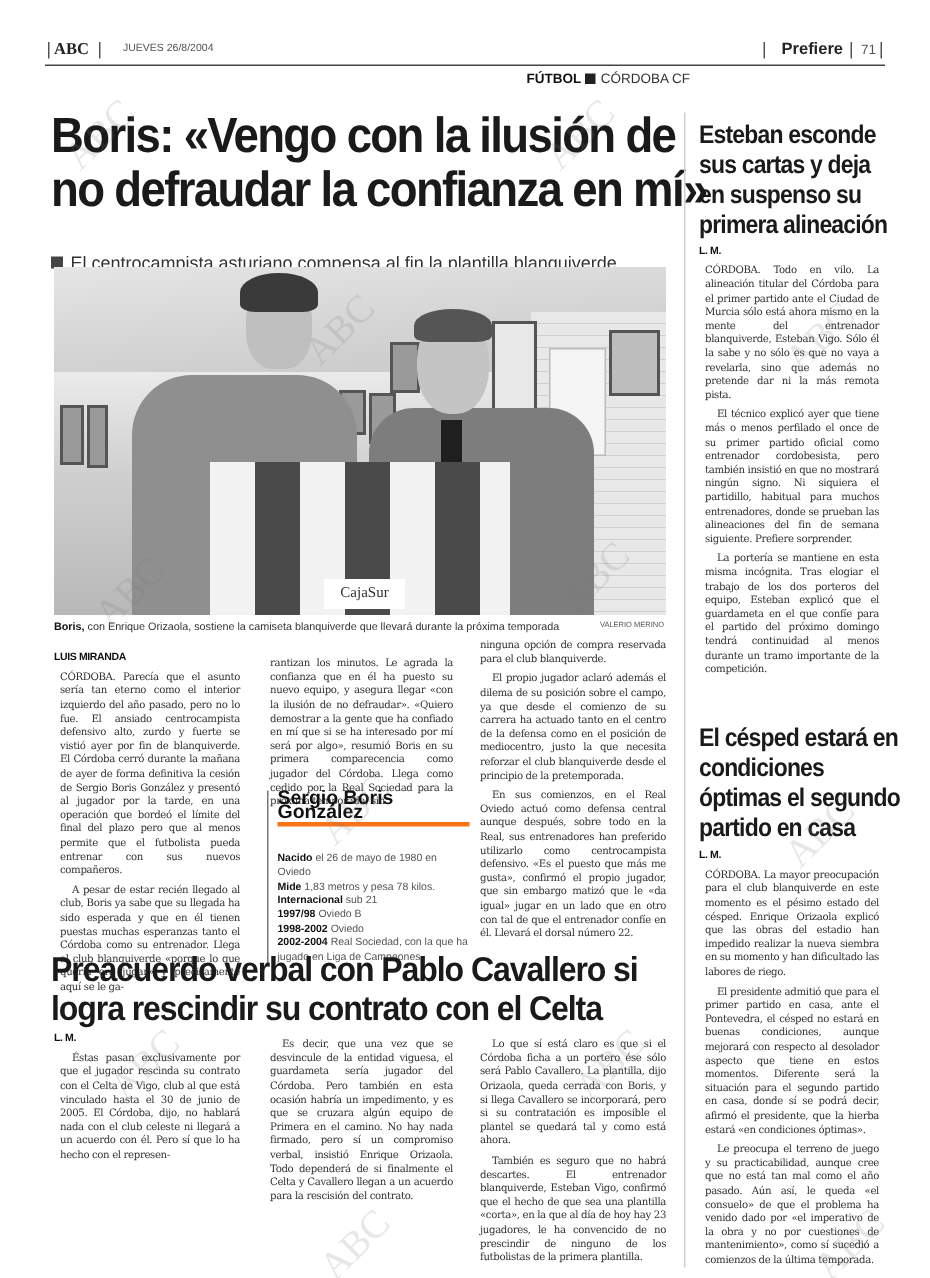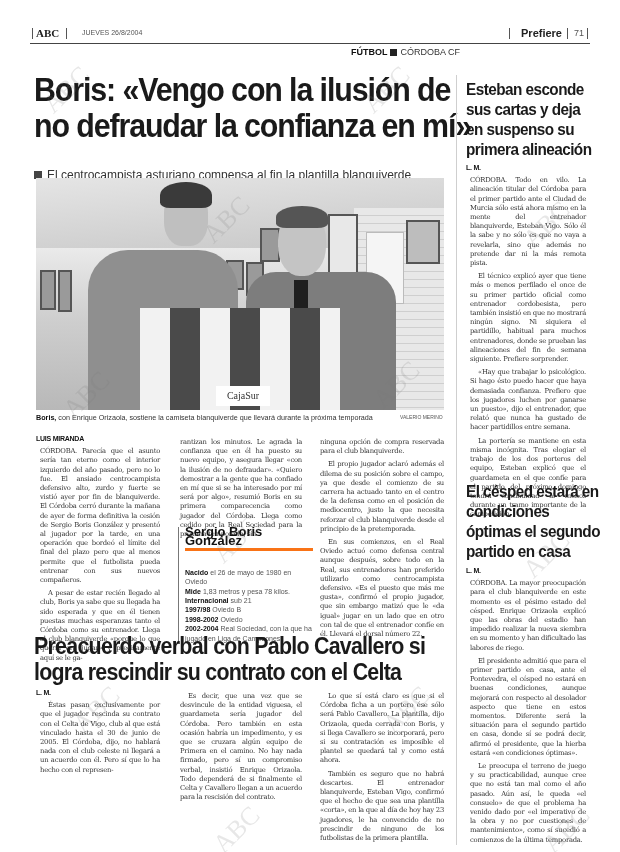--- a/index.html
+++ b/index.html
@@ -110,21 +110,21 @@
 </div>
 <div class="abs factbox">
   <div class="ft">Sergio Boris González</div>
   <div class="row"><b>Nacido</b><span> el 26 de mayo de 1980 en Oviedo</span></div>
   <div class="row"><b>Mide</b><span> 1,83 metros y pesa 78 kilos.</span></div>
   <div class="row"><b>Internacional</b><span> sub 21</span></div>
   <div class="row"><b>1997/98</b><span> Oviedo B</span></div>
   <div class="row"><b>1998-2002</b><span> Oviedo</span></div>
   <div class="row"><b>2002-2004</b><span> Real Sociedad, con la que ha jugado en Liga de Campeones</span></div>
 </div>
-<div class="abs col" style="left:316px;top:434px;width:132px;">
+<div class="abs col" style="left:316px;top:422px;width:132px;">
   <p class="first">ninguna opción de compra reservada para el club blanquiverde.</p>
   <p>El propio jugador aclaró además el dilema de su posición sobre el campo, ya que desde el comienzo de su carrera ha actuado tanto en el centro de la defensa como en el posición de mediocentro, justo la que necesita reforzar el club blanquiverde desde el principio de la pretemporada.</p>
   <p>En sus comienzos, en el Real Oviedo actuó como defensa central aunque después, sobre todo en la Real, sus entrenadores han preferido utilizarlo como centrocampista defensivo. «Es el puesto que más me gusta», confirmó el propio jugador, que sin embargo matizó que le «da igual» jugar en un lado que en otro con tal de que el entrenador confíe en él. Llevará el dorsal número 22.</p>
 </div>
 
 <div class="abs h2">
   <div>Preacuerdo verbal con Pablo Cavallero si</div>
   <div>logra rescindir su contrato con el Celta</div>
 </div>
 <div class="abs col" style="left:36px;top:688px;width:128px;">
@@ -144,21 +144,20 @@
 <div class="abs side-h" style="left:466px;top:80px;">
   <div>Esteban esconde</div>
   <div>sus cartas y deja</div>
   <div>en suspenso su</div>
   <div>primera alineación</div>
 </div>
 <div class="abs col" style="left:466px;top:163px;width:124px;">
   <div class="byline">L. M.</div>
   <p class="first">CÓRDOBA. Todo en vilo. La alineación titular del Córdoba para el primer partido ante el Ciudad de Murcia sólo está ahora mismo en la mente del entrenador blanquiverde, Esteban Vigo. Sólo él la sabe y no sólo es que no vaya a revelarla, sino que además no pretende dar ni la más remota pista.</p>
   <p>El técnico explicó ayer que tiene más o menos perfilado el once de su primer partido oficial como entrenador cordobesista, pero también insistió en que no mostrará ningún signo. Ni siquiera el partidillo, habitual para muchos entrenadores, donde se prueban las alineaciones del fin de semana siguiente. Prefiere sorprender.</p>
-  <p>«Hay que trabajar lo psicológico. Si hago ésto puedo hacer que haya demasiada confianza. Prefiero que los jugadores luchen por ganarse un puesto», dijo el entrenador, que relató que nunca ha gustado de hacer partidillos entre semana.</p>
   <p>La portería se mantiene en esta misma incógnita. Tras elogiar el trabajo de los dos porteros del equipo, Esteban explicó que el guardameta en el que confíe para el partido del próximo domingo tendrá continuidad al menos durante un tramo importante de la competición.</p>
 </div>
 
 <div class="abs side-h" style="left:466px;top:482px;">
   <div>El césped estará en</div>
   <div>condiciones</div>
   <div>óptimas el segundo</div>
   <div>partido en casa</div>
 </div>
 <div class="abs col" style="left:466px;top:566px;width:124px;">

